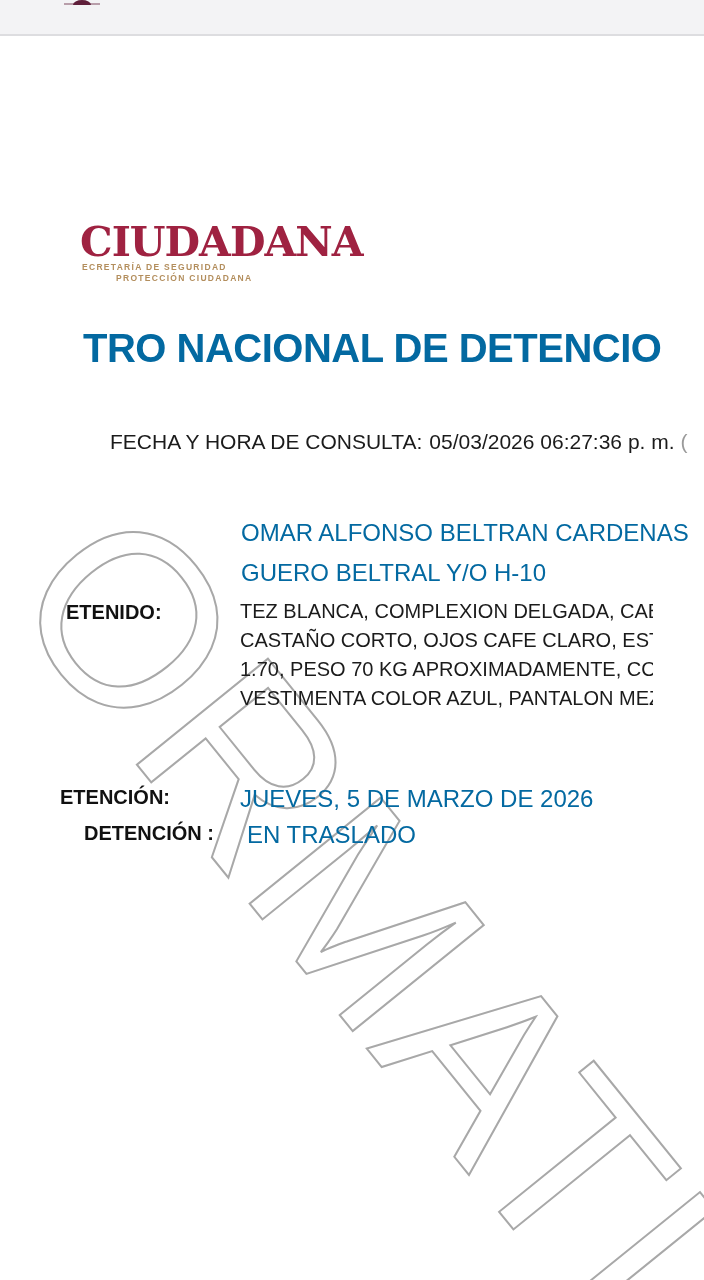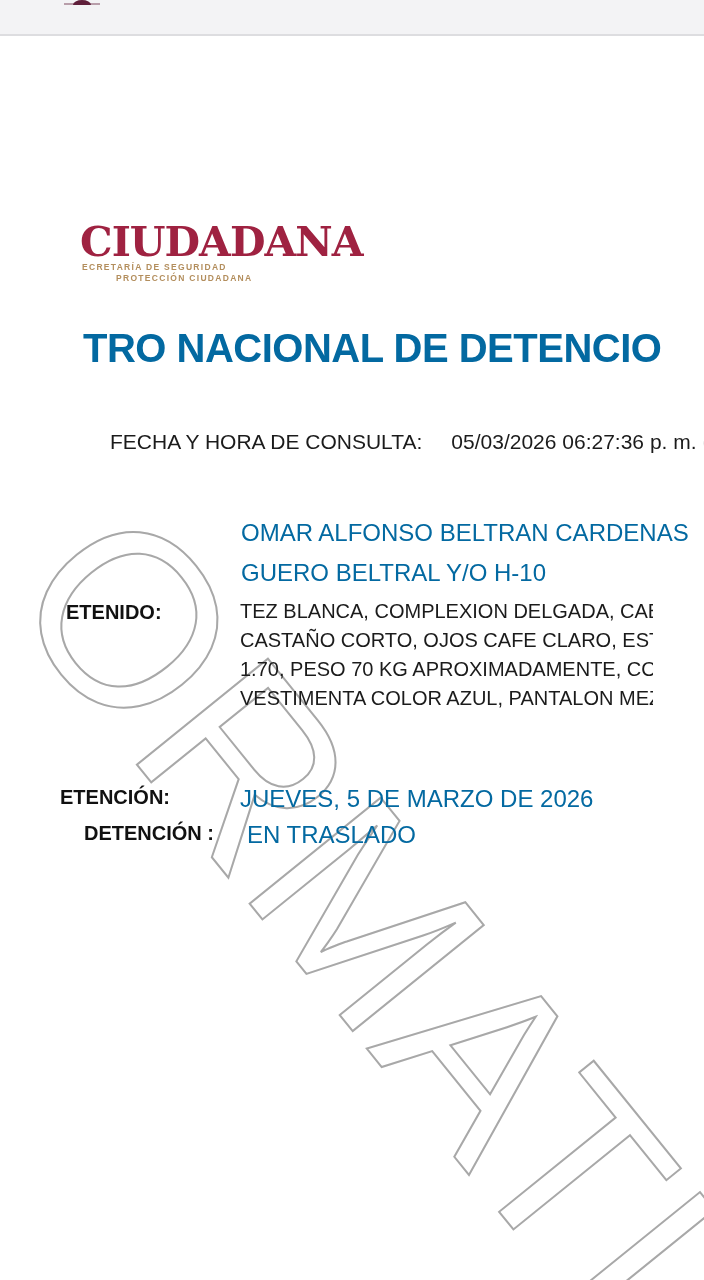--- a/index.html
+++ b/index.html
@@ -36,21 +36,21 @@
   }
   .logo-sub1{left:82px;top:263px;text-align:right;}
   .logo-sub2{left:84px;top:274px;margin-left:32px;}
 
   
   .doc-title{
     left:83px;top:328px;
     font-weight:700;font-size:40px;letter-spacing:-0.5px;color:#0369a1;
   }
   .consulta{left:110px;top:431px;font-size:21px;color:#1b1b1b;}
-  .consulta .val{margin-left:29px;}
+  .consulta .val{margin-left:7px;}
   .consulta .trail{color:#9a9a9a;margin-left:6px;}
 
   .fieldvalue{font-size:24px;color:#0369a1;}
   .fieldlabel{font-size:20px;font-weight:700;color:#111;}
 
   .name-row{left:241px;top:521px;}
   .alias-row{left:241px;top:561px;}
 
   .detenido-label{left:66px;top:602px;}
   .desc-block{

